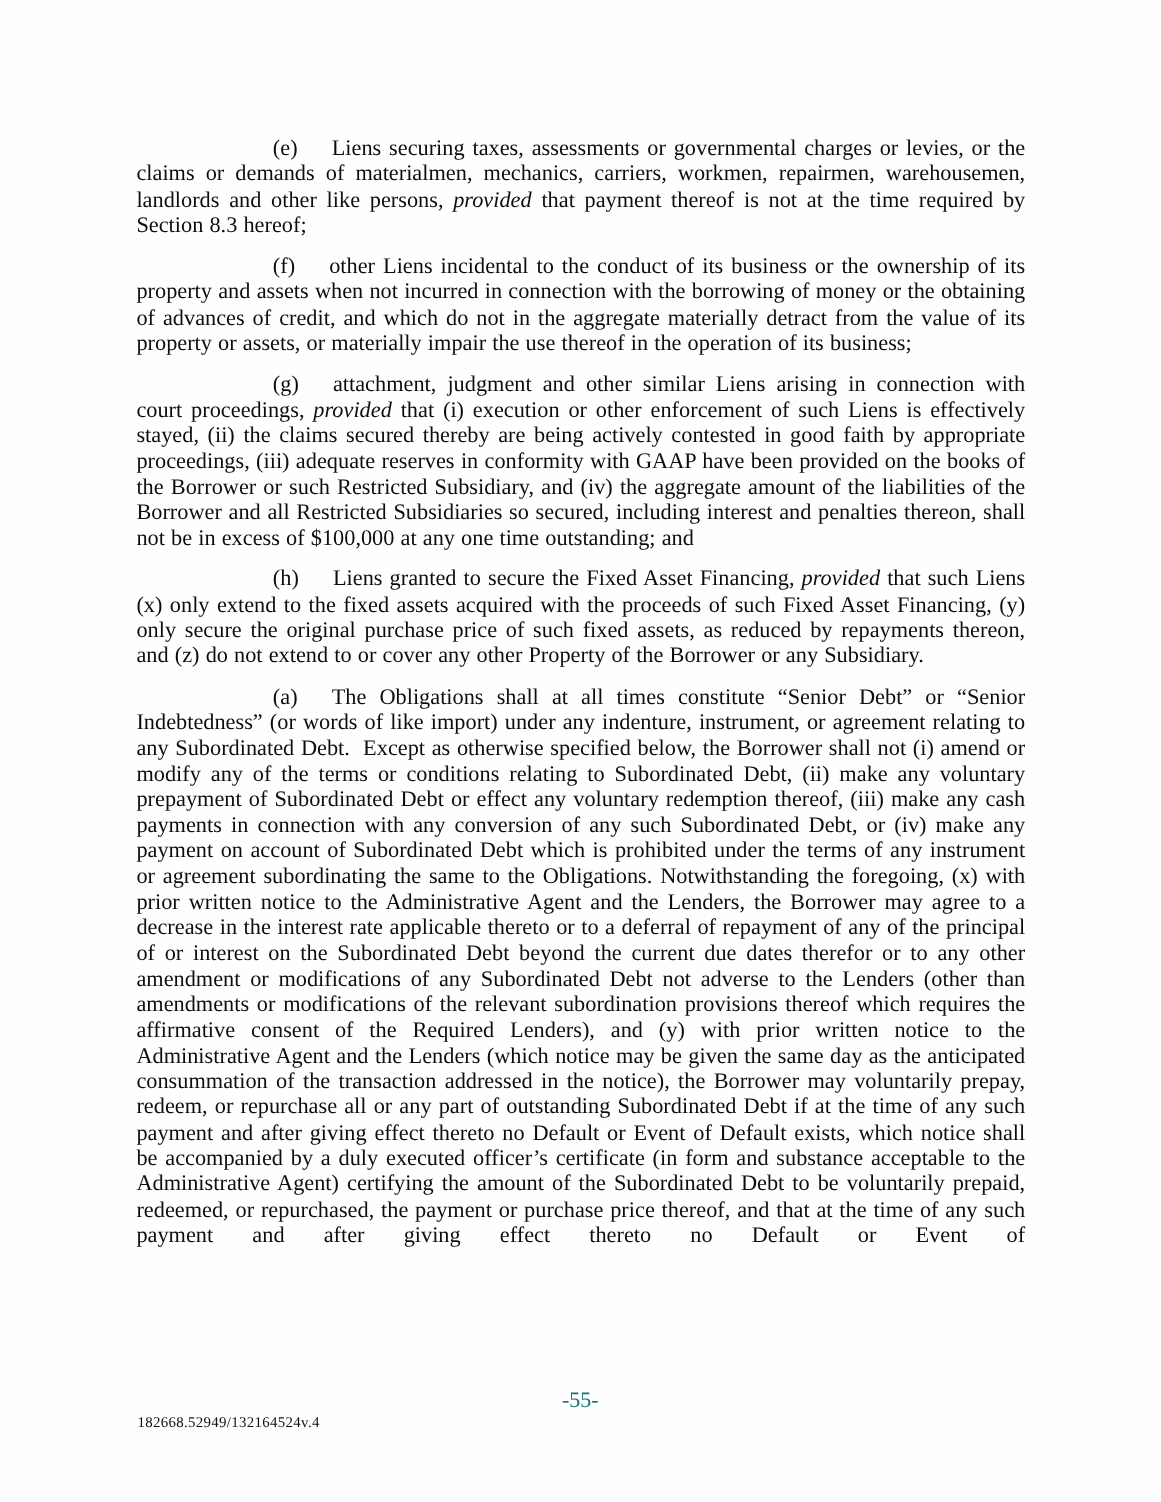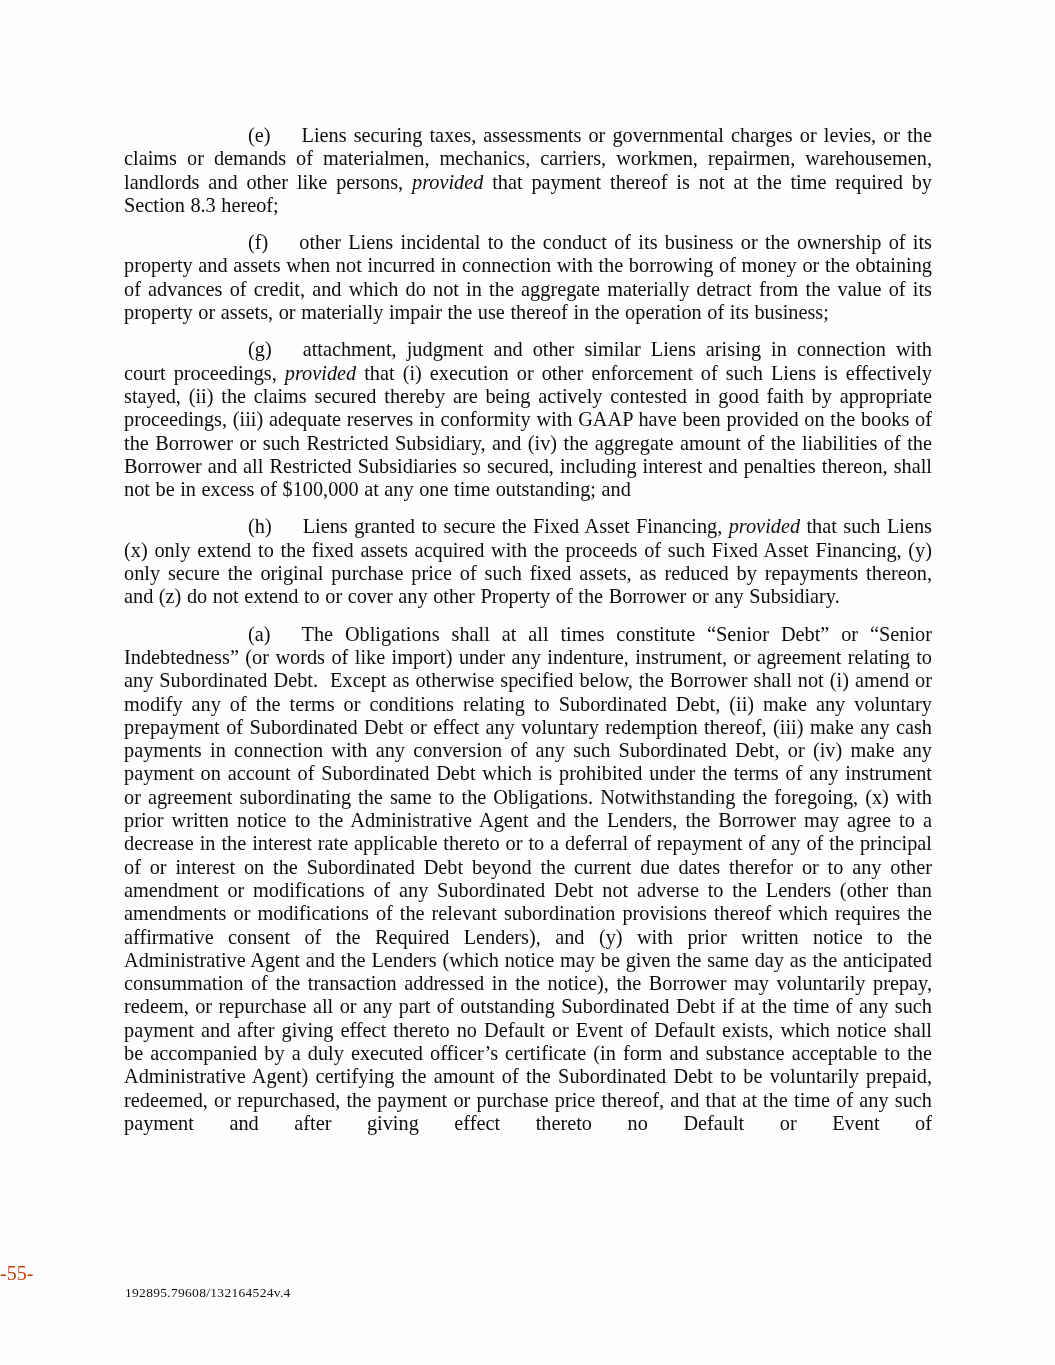--- a/index.html
+++ b/index.html
@@ -35,22 +35,23 @@
     margin-bottom: 0;
   }
   .it { font-style: italic; }
   .tab { display: inline-block; width: 31px; }
   .tab-sm { display: inline-block; width: 20px; }
   .page-number {
     position: absolute;
     top: 1262px;
     left: 0;
     width: 100%;
+    text-align: center;
     font-size: 20px;
-    color: #c2410c;
+    color: #0f766e;
   }
   .doc-id {
     position: absolute;
     top: 1285px;
     left: 125px;
     font-size: 13.5px;
     letter-spacing: 0.3px;
     color: #101010;
   }
 </style>
@@ -59,14 +60,14 @@
 
 <div class="page">
   <div class="doc-body">
       <p class="body"><span>(e)</span><span class="tab"></span><span>Liens securing taxes, assessments or governmental charges or levies, or the claims or demands of materialmen, mechanics, carriers, workmen, repairmen, warehousemen, landlords and other like persons, </span><span class="it">provided</span><span> that payment thereof is not at the time required by Section 8.3 hereof;</span></p>
       <p class="body"><span>(f)</span><span class="tab"></span><span>other Liens incidental to the conduct of its business or the ownership of its property and assets when not incurred in connection with the borrowing of money or the obtaining of advances of credit, and which do not in the aggregate materially detract from the value of its property or assets, or materially impair the use thereof in the operation of its business;</span></p>
       <p class="body"><span>(g)</span><span class="tab"></span><span>attachment, judgment and other similar Liens arising in connection with court proceedings, </span><span class="it">provided</span><span> that (i) execution or other enforcement of such Liens is effectively stayed, (ii) the claims secured thereby are being actively contested in good faith by appropriate proceedings, (iii) adequate reserves in conformity with GAAP have been provided on the books of the Borrower or such Restricted Subsidiary, and (iv) the aggregate amount of the liabilities of the Borrower and all Restricted Subsidiaries so secured, including interest and penalties thereon, shall not be in excess of $100,000 at any one time outstanding; and</span></p>
       <p class="body"><span>(h)</span><span class="tab"></span><span>Liens granted to secure the Fixed Asset Financing, </span><span class="it">provided</span><span> that such Liens (x) only extend to the fixed assets acquired with the proceeds of such Fixed Asset Financing, (y) only secure the original purchase price of such fixed assets, as reduced by repayments thereon, and (z) do not extend to or cover any other Property of the Borrower or any Subsidiary.</span></p>
       <p class="body body-runover"><span>(a)</span><span class="tab"></span><span>The Obligations shall at all times constitute “Senior Debt” or “Senior Indebtedness” (or words of like import) under any indenture, instrument, or agreement relating to any Subordinated Debt.&nbsp; Except as otherwise specified below, the Borrower shall not (i) amend or modify any of the terms or conditions relating to Subordinated Debt, (ii) make any voluntary prepayment of Subordinated Debt or effect any voluntary redemption thereof, (iii) make any cash payments in connection with any conversion of any such Subordinated Debt, or (iv) make any payment on account of Subordinated Debt which is prohibited under the terms of any instrument or agreement subordinating the same to the Obligations. Notwithstanding the foregoing, (x) with prior written notice to the Administrative Agent and the Lenders, the Borrower may agree to a decrease in the interest rate applicable thereto or to a deferral of repayment of any of the principal of or interest on the Subordinated Debt beyond the current due dates therefor or to any other amendment or modifications of any Subordinated Debt not adverse to the Lenders (other than amendments or modifications of the relevant subordination provisions thereof which requires the affirmative consent of the Required Lenders), and (y) with prior written notice to the Administrative Agent and the Lenders (which notice may be given the same day as the anticipated consummation of the transaction addressed in the notice), the Borrower may voluntarily prepay, redeem, or repurchase all or any part of outstanding Subordinated Debt if at the time of any such payment and after giving effect thereto no Default or Event of Default exists, which notice shall be accompanied by a duly executed officer’s certificate (in form and substance acceptable to the Administrative Agent) certifying the amount of the Subordinated Debt to be voluntarily prepaid, redeemed, or repurchased, the payment or purchase price thereof, and that at the time of any such payment and after giving effect thereto no Default or Event of</span></p>
     </div>
   <div class="page-number">-55-</div>
-  <div class="doc-id">192895.79608/132164524v.4</div>
+  <div class="doc-id">182668.52949/132164524v.4</div>
 </div>
 
 </body></html>

